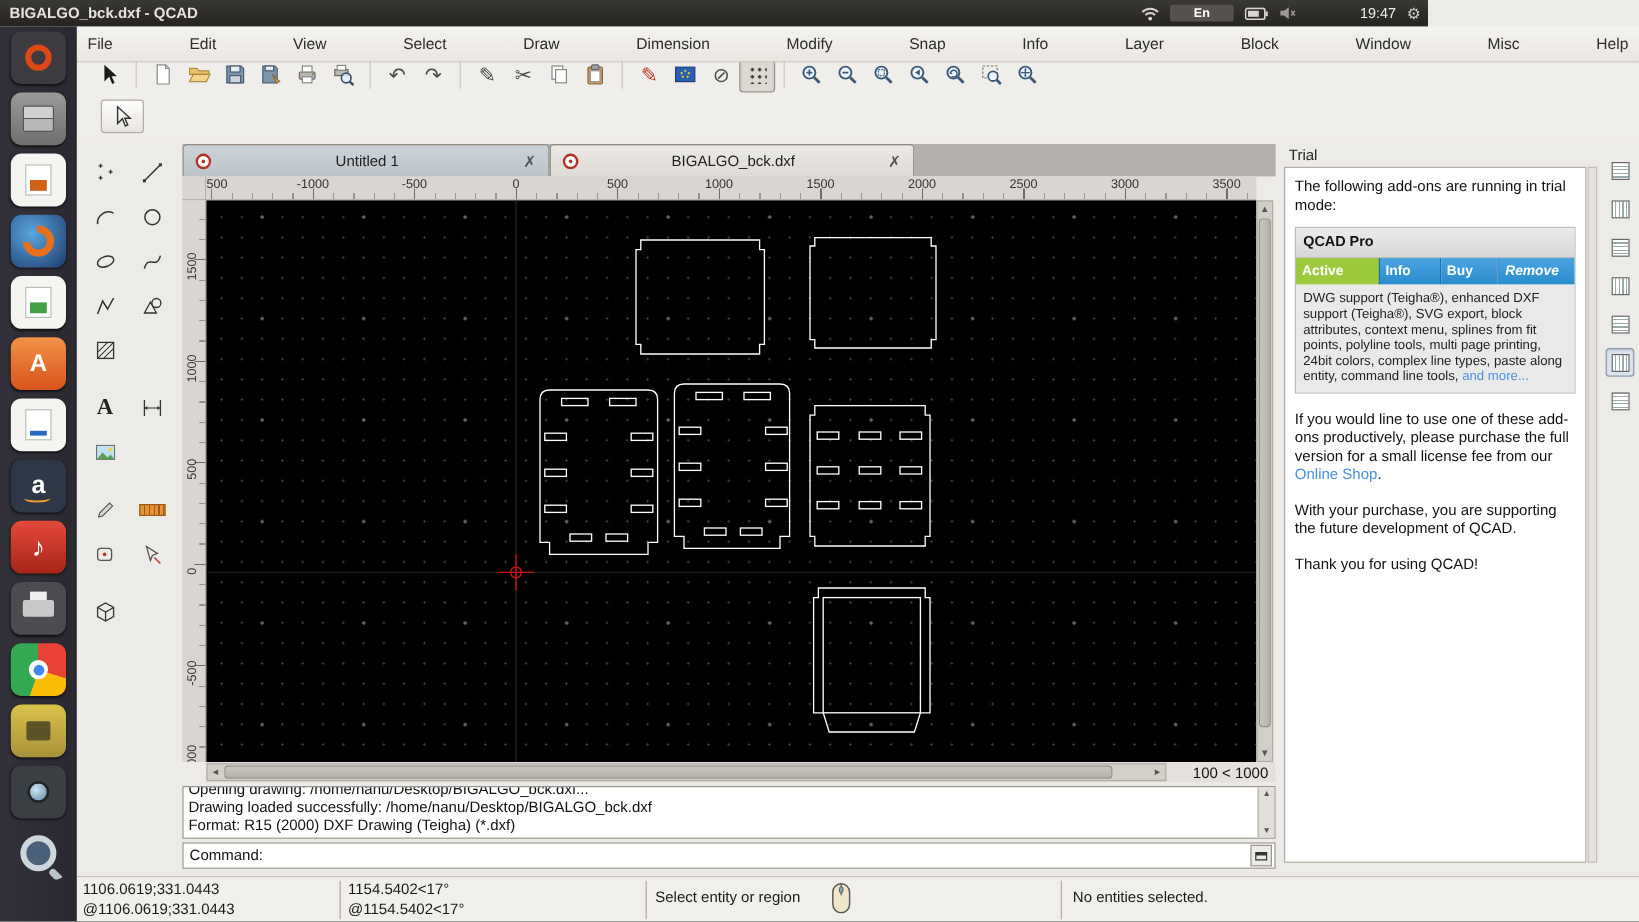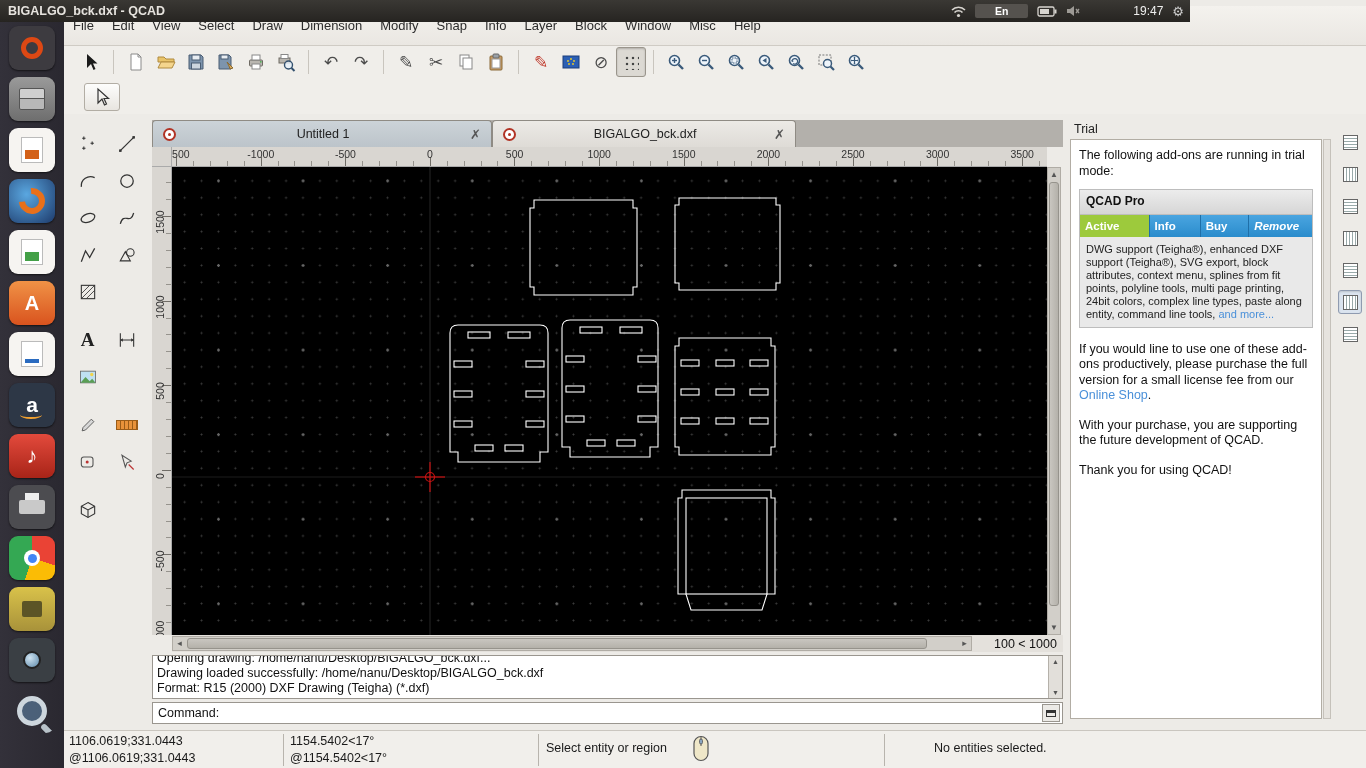--- a/index.html
+++ b/index.html
@@ -47,22 +47,22 @@
   .t-chrome .hub i{ width:9px; height:9px; background:#4285f4; border-radius:50%;}
   .t-yellow{ background:linear-gradient(#d9c24a,#a8923a);}
   .t-yellow .gl{ width:20px; height:16px; background:#5c5426; border-radius:2px;}
   .t-shot{ background:#3a3f44;}
   .t-shot .lens{ width:18px; height:18px; border-radius:50%; background:radial-gradient(circle at 35% 35%, #cfe4f2, #5b87a8); border:2px solid #222;}
   .t-mag{ background:transparent; box-shadow:none;}
   .t-mag .glass{ width:30px; height:30px; border:5px solid #cdd6dd; border-radius:50%; background:rgba(110,160,205,.45); position:relative;}
   .t-mag .glass:after{ content:""; position:absolute; right:-12px; bottom:-12px; width:14px; height:6px; background:#b8c2c9; transform:rotate(45deg); border-radius:3px;}
 
   
-  .menubar{ position:absolute; left:64px; top:6px; width:1302px; height:40px;
-    background:linear-gradient(#f4f2ee,#eae7e2); border-bottom:1px solid #cfcbc4; display:flex; align-items:center; z-index:30;}
+  .menubar{ position:absolute; left:64px; top:22px; width:1302px; height:30px;
+    background:linear-gradient(#f4f2ee,#eae7e2); border-bottom:1px solid #cfcbc4; display:flex; align-items:center; z-index:30;justify-content:space-between;}
   .menuitem{ font-size:13px; padding:0 9px; color:#2c2c2c; height:22px; line-height:22px; cursor:default;}
 
   
   .maintb{ position:absolute; left:64px; top:44px; width:1302px; height:36px; background:#f0eeea;
     display:flex; align-items:center; padding-left:12px;}
   .tbtn{ width:30px; height:30px; display:flex; align-items:center; justify-content:center; border:1px solid transparent; border-radius:3px;}
   .tbtn.pressed{ border:1px solid #9a958c; background:#dcd9d3; box-shadow:inset 0 1px 2px rgba(0,0,0,.2);}
   .tsep{ width:1px; height:24px; background:#c9c5be; margin:0 7px;}
   .glyph{ font-size:17px; color:#4c4c4c; line-height:1;}
   .glyph.red{ color:#c0392b;}
@@ -76,21 +76,21 @@
   .ptool{ width:39px; height:37px; display:flex; align-items:center; justify-content:center; border:1px solid transparent; border-radius:3px;}
   .pgap{ height:11px;}
   .ruler-icon{ width:22px; height:10px; background:#e8923a; border:1px solid #9a5c18;
     background-image:repeating-linear-gradient(90deg, transparent 0 3px, #9a5c18 3px 4px); }
   .atool{ font-size:19px; font-weight:bold; color:#222; font-family:"Liberation Serif",serif;}
 
   
   .mdi{ position:absolute; left:152px; top:120px; width:911px; height:532px;}
   .tabbar{ position:absolute; left:0; top:0; width:911px; height:27px; background:#b3b0ab; display:flex;}
   .tab{ height:27px; display:flex; align-items:center; position:relative; border:1px solid #8f8b84; border-bottom:none; border-radius:4px 4px 0 0;}
-  .tab1{ width:340px; background:linear-gradient(#ccd3d8,#bcc4ca);}
+  .tab1{ width:306px; background:linear-gradient(#ccd3d8,#bcc4ca);}
   .tab2{ width:304px; background:linear-gradient(#eceae6,#dedbd6);}
   .tab .qico{ width:13px; height:13px; border-radius:50%; border:2.5px solid #b23325; background:#fff; margin-left:10px; position:relative;}
   .tab .qico:after{ content:""; position:absolute; left:3px; top:3px; width:3px; height:3px; background:#b23325; border-radius:50%;}
   .tab .tlabel{ flex:1; text-align:center; font-size:12.5px; color:#222;}
   .tab .tclose{ margin-right:10px; color:#555; font-size:13px;}
   .ruler-corner{ position:absolute; left:0; top:27px; width:20px; height:20px; background:#d9d6d1; border-right:1px solid #aaa; border-bottom:1px solid #aaa;}
   .hruler{ position:absolute; left:20px; top:27px; width:875px; height:20px; background:#d9d6d1; border-bottom:1px solid #aaa; overflow:hidden;
     background-image:
       repeating-linear-gradient(90deg,#6f6c66 0 1px,transparent 1px 84.6px),
       repeating-linear-gradient(90deg,#96938d 0 1px,transparent 1px 16.92px);
@@ -761,16 +761,16 @@
       <div>@1154.5402&lt;17°</div>
     </div>
     <div class="stsep" style="left:474px"></div>
     <div class="sthint" style="left:482px">Select entity or region</div>
     <svg class="mouseico" style="left:628px" width="18" height="27" viewBox="0 0 18 27">
       <rect x="2" y="1.5" width="14" height="24" rx="7" fill="#efe7c8" stroke="#555" stroke-width="1.2"></rect>
       <line x1="9" y1="1.5" x2="9" y2="11" stroke="#555" stroke-width="1"></line>
       <rect x="7.5" y="4" width="3" height="5" rx="1.5" fill="#8aa5c0" stroke="#555" stroke-width=".8"></rect>
     </svg>
     <div class="stsep" style="left:820px"></div>
-    <div class="sthint" style="left:870px">No entities selected.</div>
+    <div class="sthint" style="left:830px">No entities selected.</div>
   </div>
 
 </div>
 
 </body></html>

